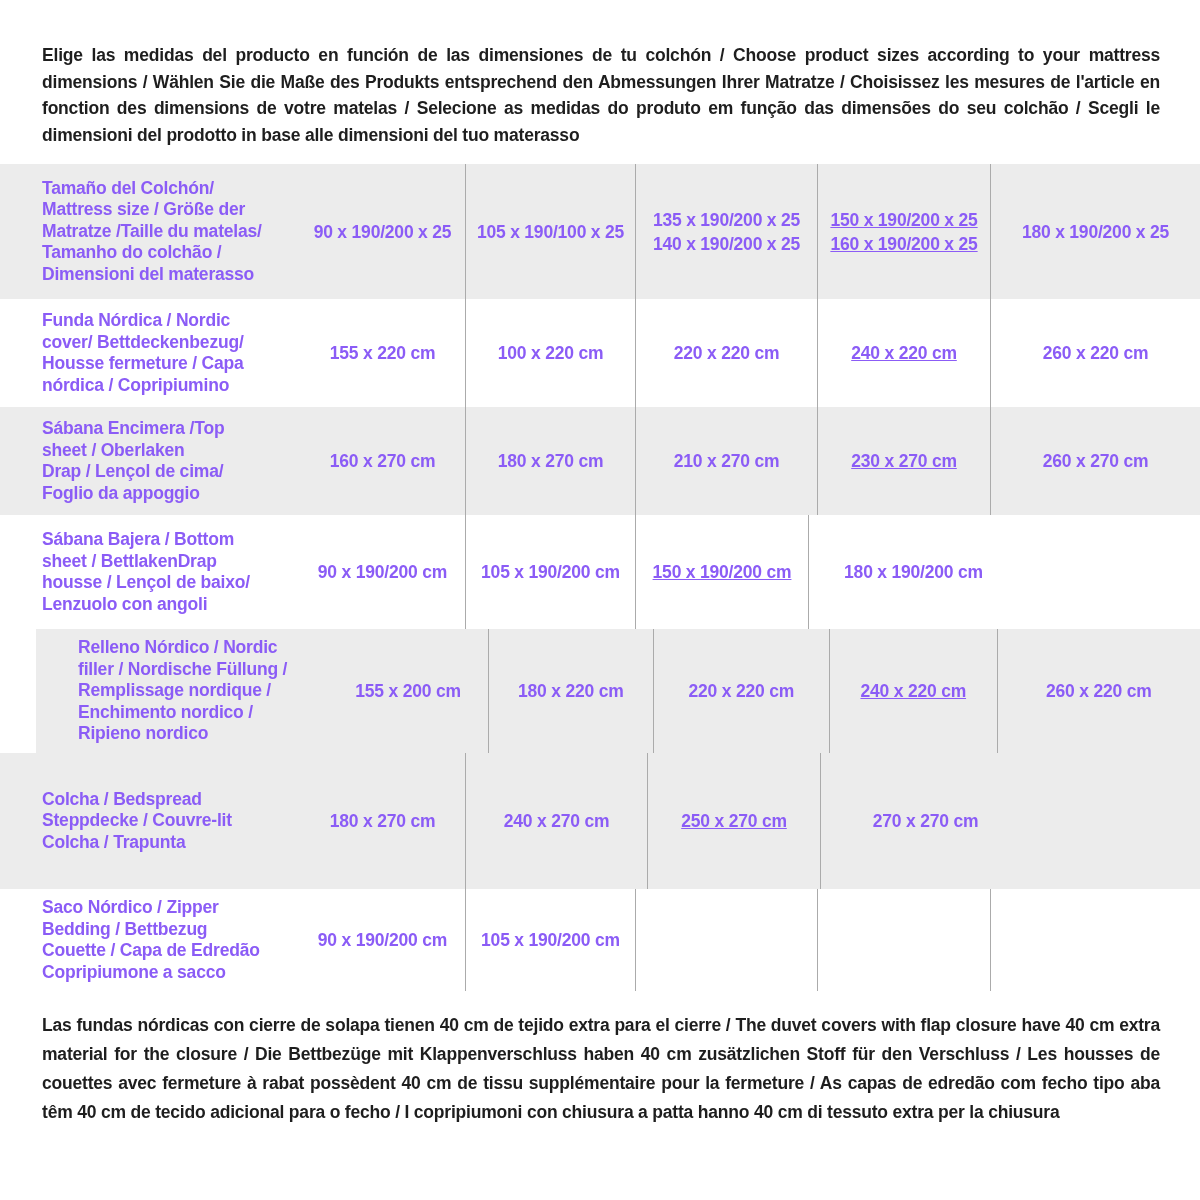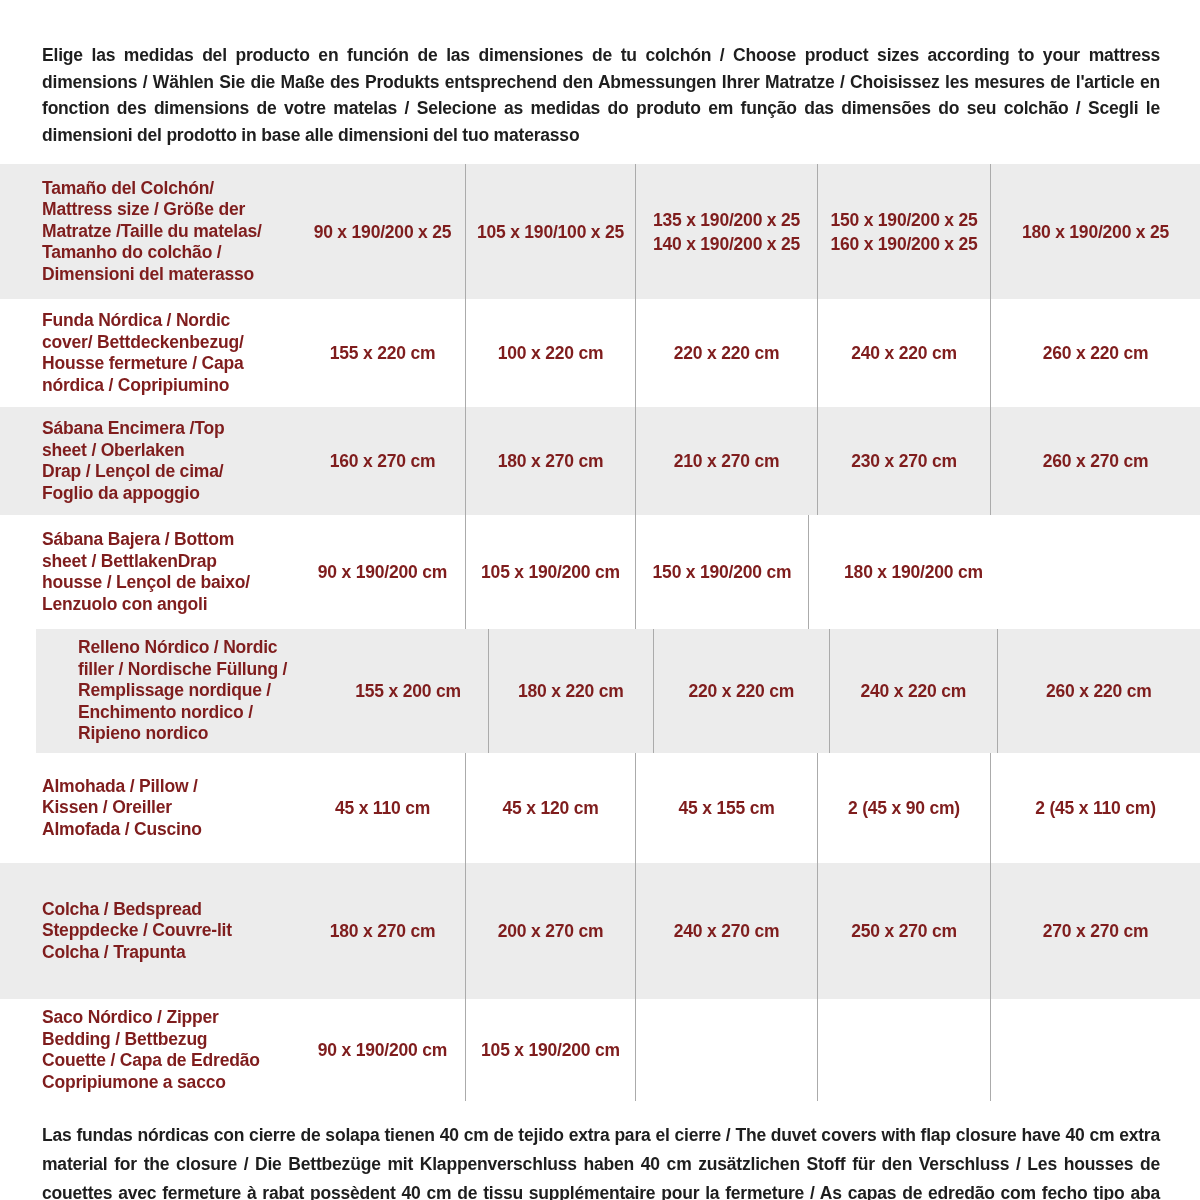--- a/index.html
+++ b/index.html
@@ -21,38 +21,38 @@
   .footnote { margin: 20px 40px 0 42px; line-height: 29px; }
 
   .size-table { margin-top: 16px; width: 1200px; }
   .trow { display: flex; }
   .trow.shade { background: #ececec; }
 
   .cell {
     box-sizing: border-box;
     display: flex; align-items: center;
     font-weight: 700;
-    color: #7f1d1d;
+    color: #8b5cf6;
     font-size: 17.5px;
     letter-spacing: -0.2px;
     white-space: pre-line;
   }
   .cell.label {
     width: 300px;
     padding-left: 42px; padding-right: 8px;
     line-height: 21.5px;
     text-align: left;
   }
   .cell.val {
     justify-content: center;
     text-align: center;
     line-height: 24px;
   }
   .c1 { width: 166px; } .c2 { width: 170px; } .c3 { width: 182px; }
-  .c4 { width: 173px; } .c5 { width: 209px; }
+  .c4 { width: 173px; text-decoration: underline; } .c5 { width: 209px; }
   .cell.val.c1, .cell.val.c2, .cell.val.c3, .cell.val.c4 {
     border-right: 1px solid #ababab;
   }
 
   .rh0 { height: 135px; } .rh1 { height: 108px; } .rh2 { height: 108px; }
   .rh3 { height: 114px; } .rh4 { height: 124px; margin-left: 36px; } .rh5 { height: 110px; }
   .rh6 { height: 136px; } .rh7 { height: 102px; }
 </style>
 </head>
 <body>
@@ -119,37 +119,26 @@
 Remplissage nordique /
 Enchimento nordico /
 Ripieno nordico</div>
       <div class="cell val c1">155 x 200 cm</div>
       <div class="cell val c2">180 x 220 cm</div>
       <div class="cell val c3">220 x 220 cm</div>
       <div class="cell val c4">240 x 220 cm</div>
       <div class="cell val c5">260 x 220 cm</div>
     </div>
 
-    <div class="trow rh5">
-      <div class="cell label">Almohada  / Pillow /
-Kissen / Oreiller
-Almofada / Cuscino</div>
-      <div class="cell val c1">45 x 110 cm</div>
-      <div class="cell val c2">45 x 120 cm</div>
-      <div class="cell val c3">45 x 155 cm</div>
-      <div class="cell val c4">2 (45 x 90 cm)</div>
-      <div class="cell val c5">2 (45 x 110 cm)</div>
-    </div>
 
     <div class="trow shade rh6">
       <div class="cell label">Colcha / Bedspread
 Steppdecke / Couvre-lit
 Colcha / Trapunta</div>
       <div class="cell val c1">180 x 270 cm</div>
-      <div class="cell val c2">200 x 270 cm</div>
       <div class="cell val c3">240 x 270 cm</div>
       <div class="cell val c4">250 x 270 cm</div>
       <div class="cell val c5">270 x 270 cm</div>
     </div>
 
     <div class="trow rh7">
       <div class="cell label">Saco Nórdico / Zipper
 Bedding / Bettbezug
 Couette  / Capa de Edredão
 Copripiumone a sacco</div>

